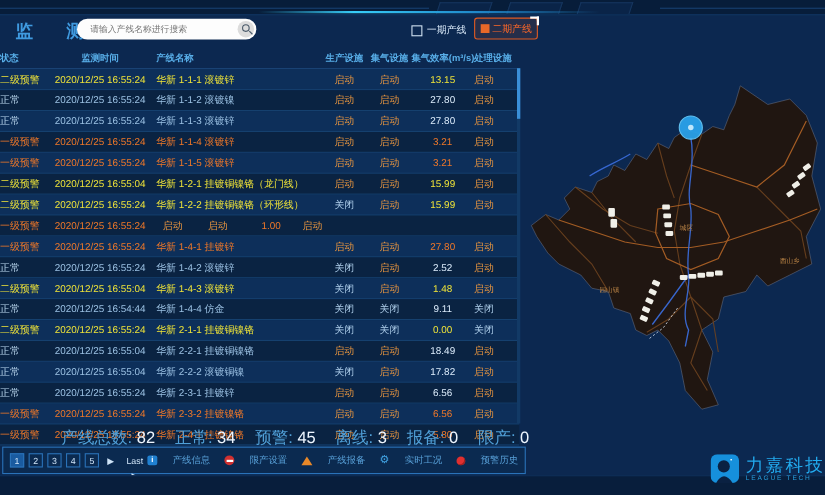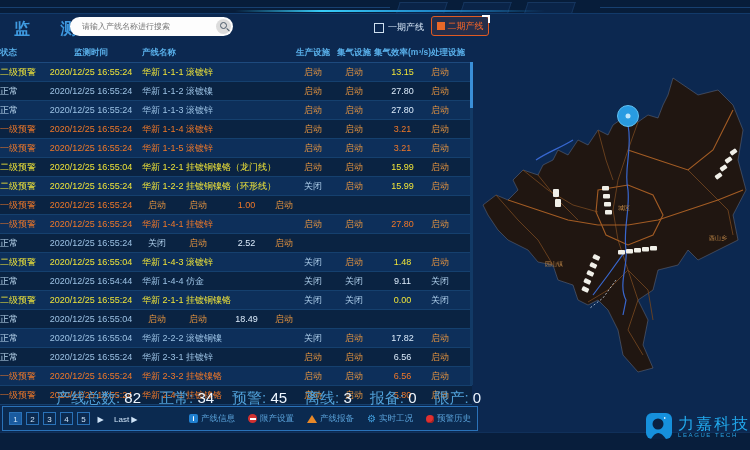--- a/index.html
+++ b/index.html
@@ -62,21 +62,21 @@
   
   .footerbar{position:absolute;left:2px;top:406px;width:476px;height:25px;border:1px solid #2a72b8;
              box-sizing:border-box;display:flex;align-items:center;justify-content:space-between;
              padding:0 6px;background:#0b2a50}
   .pages{display:flex;gap:4px;align-items:center}
   .page{min-width:13px;height:13px;line-height:13px;text-align:center;border:1px solid #2a72b8;
         font-size:8px;color:#cfe4f8;cursor:pointer;padding:0 2px;box-sizing:border-box}
   .page.active{background:#1a5ba0}
   .page.noborder{border-color:transparent}
   .legend{display:flex;gap:13px;align-items:center;font-size:8.5px;color:#58a0d8;white-space:nowrap}
-  .legend-item{display:flex;gap:3px;align-items:center;cursor:pointer}
+  .legend-item{display:flex;gap:14px;align-items:center;cursor:pointer}
   .licon{flex:none;display:inline-block}
   .icon-info-icon{width:9px;height:9px;border-radius:2px;background:#2080d0;color:#fff;font-size:7px;line-height:9px;text-align:center;font-weight:bold}
   .icon-info-icon::before{content:"i"}
   .icon-limit-icon{width:9px;height:9px;border-radius:50%;background:#d03030;position:relative}
   .icon-limit-icon::before{content:"";position:absolute;left:1.5px;top:3.5px;width:6px;height:2px;background:#fff}
   .icon-report-icon{width:0;height:0;border-left:5px solid transparent;border-right:5px solid transparent;border-bottom:8px solid #e88828}
   .icon-gear-icon{color:#40a0e0;font-size:10px;line-height:10px}
   .icon-gear-icon::before{content:"⚙"}
   .icon-history-icon{width:8px;height:8px;border-radius:50%;background:#e03030;box-shadow:inset -1px -1px 0 #a02020}
 
@@ -207,20 +207,21 @@
     <span class="c2">2020/12/25 16:55:24</span>
     <span class="c3">华新 1-4-1 挂镀锌</span>
     <span class="c4 on">启动</span>
     <span class="c5 on">启动</span>
     <span class="c6">27.80</span>
     <span class="c7 on">启动</span>
   </div>
       <div class="tr r-normal">
     <span class="c1">正常</span>
     <span class="c2">2020/12/25 16:55:24</span>
+    <span class="c3">华新 1-4-2 滚镀锌</span>
     <span class="c4 off">关闭</span>
     <span class="c5 on">启动</span>
     <span class="c6">2.52</span>
     <span class="c7 on">启动</span>
   </div>
       <div class="tr r-warn2">
     <span class="c1">二级预警</span>
     <span class="c2">2020/12/25 16:55:04</span>
     <span class="c3">华新 1-4-3 滚镀锌</span>
     <span class="c4 off">关闭</span>
@@ -242,20 +243,21 @@
     <span class="c2">2020/12/25 16:55:24</span>
     <span class="c3">华新 2-1-1 挂镀铜镍铬</span>
     <span class="c4 off">关闭</span>
     <span class="c5 off">关闭</span>
     <span class="c6">0.00</span>
     <span class="c7 off">关闭</span>
   </div>
       <div class="tr r-normal">
     <span class="c1">正常</span>
     <span class="c2">2020/12/25 16:55:04</span>
+    <span class="c3">华新 2-2-1 挂镀铜镍铬</span>
     <span class="c4 on">启动</span>
     <span class="c5 on">启动</span>
     <span class="c6">18.49</span>
     <span class="c7 on">启动</span>
   </div>
       <div class="tr r-normal">
     <span class="c1">正常</span>
     <span class="c2">2020/12/25 16:55:04</span>
     <span class="c3">华新 2-2-2 滚镀铜镍</span>
     <span class="c4 off">关闭</span>

